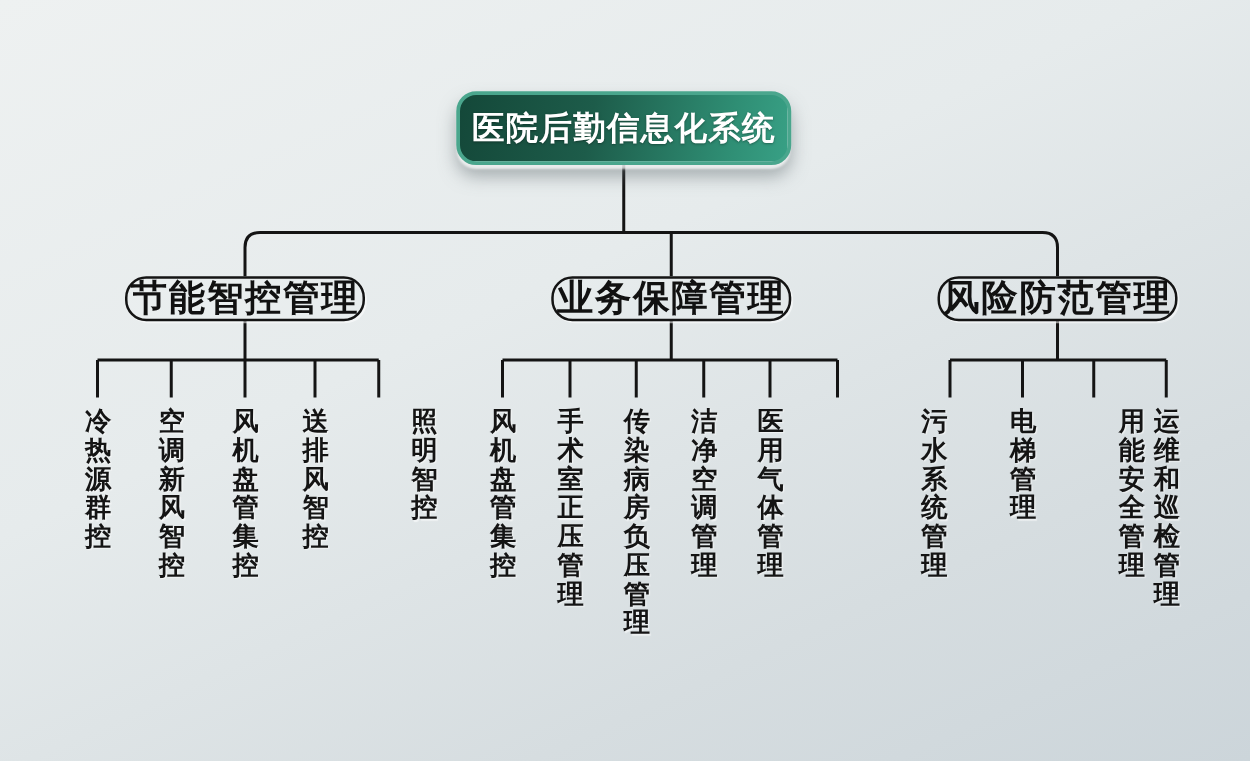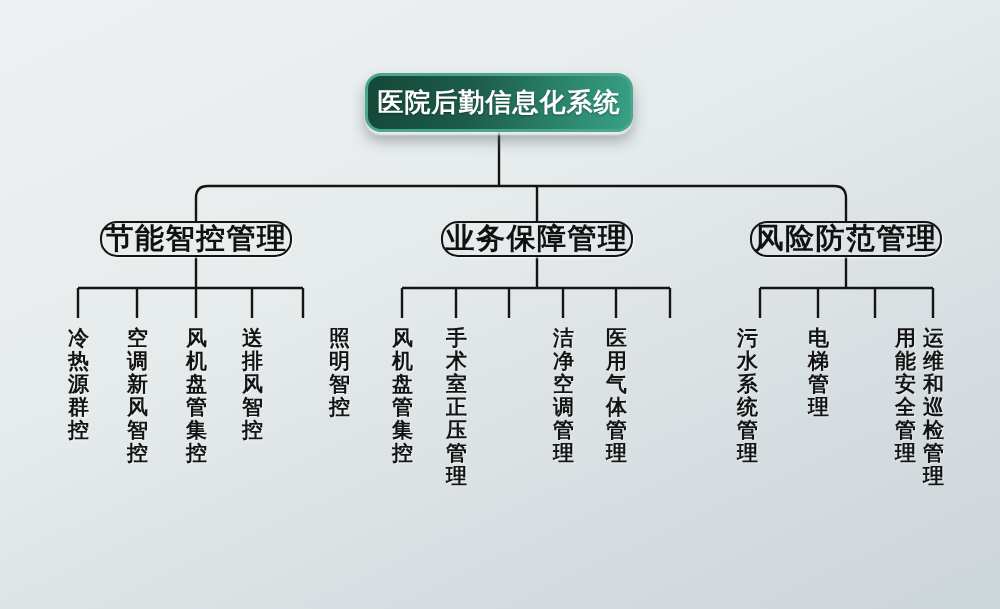--- a/index.html
+++ b/index.html
@@ -132,20 +132,21 @@
   </div>
 
   <div class="leaf" style="left:65px;">冷热源群控</div>
   <div class="leaf" style="left:124px;">空调新风智控</div>
   <div class="leaf" style="left:183px;">风机盘管集控</div>
   <div class="leaf" style="left:239px;">送排风智控</div>
   <div class="leaf" style="left:290px;margin-left:36px;">照明智控</div>
 
   <div class="leaf" style="left:389px;">风机盘管集控</div>
   <div class="leaf" style="left:443px;">手术室正压管理</div>
+  <div class="leaf" style="left:496px;">传染病房负压管理</div>
   <div class="leaf" style="left:550px;">洁净空调管理</div>
   <div class="leaf" style="left:603px;">医用气体管理</div>
 
   <div class="leaf" style="left:734px;">污水系统管理</div>
   <div class="leaf" style="left:805px;">电梯管理</div>
   <div class="leaf" style="left:862px;margin-left:30px;">用能安全管理</div>
   <div class="leaf" style="left:920px;">运维和巡检管理</div>
 
 </div>
 

